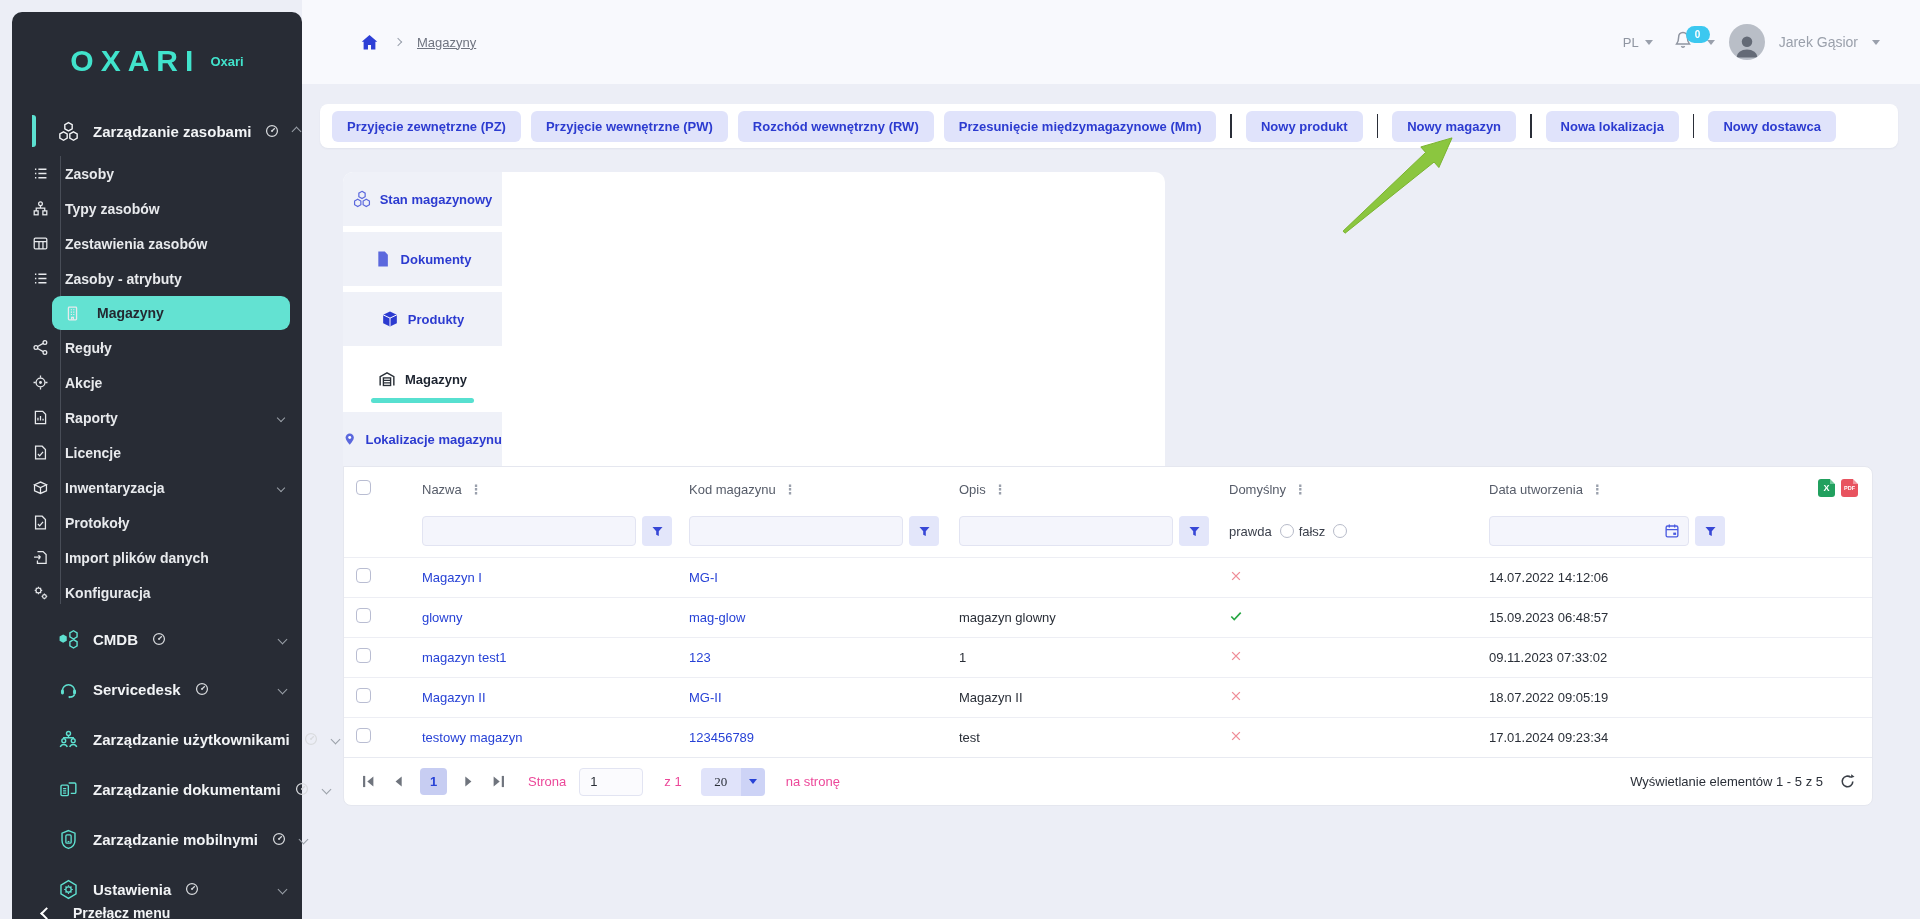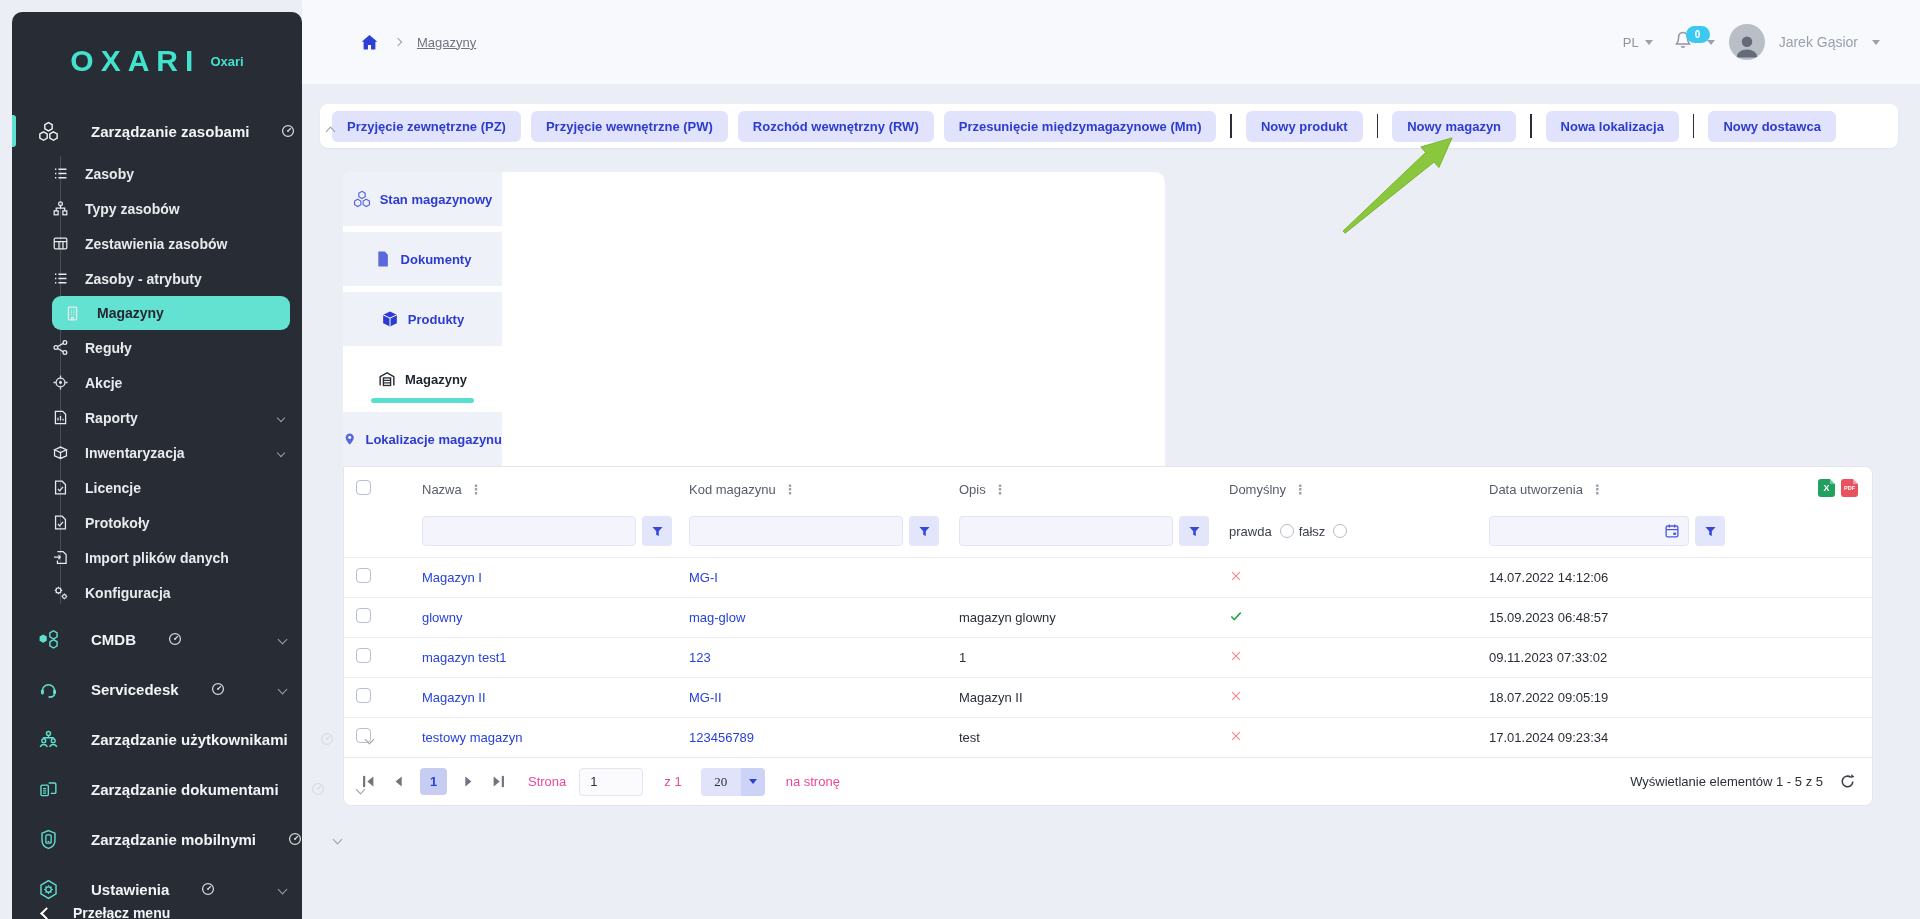--- a/index.html
+++ b/index.html
@@ -6,33 +6,33 @@
   html,body { width:1920px; height:919px; overflow:hidden;
     font-family:"Liberation Sans","DejaVu Sans",sans-serif; background:#eceef6; }
 
   
   .sidebar { position:absolute; left:12px; top:12px; width:290px; height:907px;
     background:#282c35; border-radius:10px 10px 0 0; color:#eef0f2; z-index:5; }
   .logo-row { display:flex; align-items:center; justify-content:center; gap:10px; padding:32px 0 10px 0; }
   .logo-main { color:#41e3cc; font-size:30px; font-weight:600; letter-spacing:7px; }
   .logo-sub { color:#41e3cc; font-size:13px; font-weight:700; }
   .menu { padding-top:14px; }
-  .section { position:relative; display:flex; align-items:center; gap:32px; height:42px;
-    padding:0 16px 0 26px; cursor:pointer; margin-top:8px; }
+  .section { position:relative; display:flex; align-items:center; gap:14px; height:42px;
+    padding:0 16px 0 26px; cursor:pointer; margin-top:8px;margin-left:20px; }
   .accent-bar { position:absolute; left:0; top:5px; width:4px; height:32px; background:#5ce1d1; border-radius:0 3px 3px 0; }
   .sicon { width:21px; height:21px; color:#5fe0d0; flex:0 0 auto; }
   .sicon.white { color:#f2f4f6; }
   .slabel { font-size:15px; font-weight:700; color:#f2f4f6; white-space:nowrap; }
   .gauge { width:14px; height:14px; color:#d9dbde; flex:0 0 auto; }
   .chev { width:7px; height:7px; border-right:1.6px solid #9aa0a8; border-bottom:1.6px solid #9aa0a8;
     margin-left:auto; transform:rotate(45deg); flex:0 0 auto; }
   .chev.up { transform:rotate(-135deg); }
   .subtree { position:relative; margin:4px 0 2px 0; }
   .subtree:before { content:""; position:absolute; left:48px; top:0; bottom:6px; width:1px; background:#484d57; }
-  .subitem { display:flex; align-items:center; gap:16px; height:35px; padding-left:40px; cursor:pointer; position:relative; }
+  .subitem { display:flex; align-items:center; gap:16px; height:35px; padding-left:20px; cursor:pointer; position:relative; }
   .subicon { width:17px; height:17px; color:#e8eaed; flex:0 0 auto; }
   .sublabel { font-size:14px; font-weight:600; color:#e8eaed; white-space:nowrap; }
   .subitem.active { background:#63e2d2; border-radius:9px; margin:0 12px 0 40px; padding-left:12px; height:34px; }
   .subitem.active .sublabel { color:#232830; }
   .subitem .mini-chev { width:6px; height:6px; border-right:1.5px solid #9aa0a8; border-bottom:1.5px solid #9aa0a8;
     margin-left:auto; margin-right:18px; transform:rotate(45deg); }
   .menu-toggle { position:absolute; left:0; right:0; top:893px; display:flex; align-items:center; gap:22px; padding-left:30px; cursor:pointer; }
   .back-chev { width:9px; height:9px; border-left:2.2px solid #fff; border-bottom:2.2px solid #fff; transform:rotate(45deg); }
   .toggle-label { font-size:14px; font-weight:700; color:#f2f4f6; }
 
@@ -350,30 +350,30 @@
       </div>
       <div class="subitem">
         <svg class="subicon">
             <use href="#i-report"></use>
           </svg>
         <span class="sublabel">Raporty</span>
         <span class="mini-chev"></span>
       </div>
       <div class="subitem">
         <svg class="subicon">
+            <use href="#i-doccheck"></use>
+          </svg>
+        <span class="sublabel">Licencje</span>
+      </div>
+      <div class="subitem">
+        <svg class="subicon">
             <use href="#i-box"></use>
           </svg>
         <span class="sublabel">Inwentaryzacja</span>
         <span class="mini-chev"></span>
-      </div>
-      <div class="subitem">
-        <svg class="subicon">
-            <use href="#i-doccheck"></use>
-          </svg>
-        <span class="sublabel">Licencje</span>
       </div>
       <div class="subitem">
         <svg class="subicon">
             <use href="#i-doccheck"></use>
           </svg>
         <span class="sublabel">Protokoły</span>
       </div>
       <div class="subitem">
         <svg class="subicon">
             <use href="#i-import"></use>

